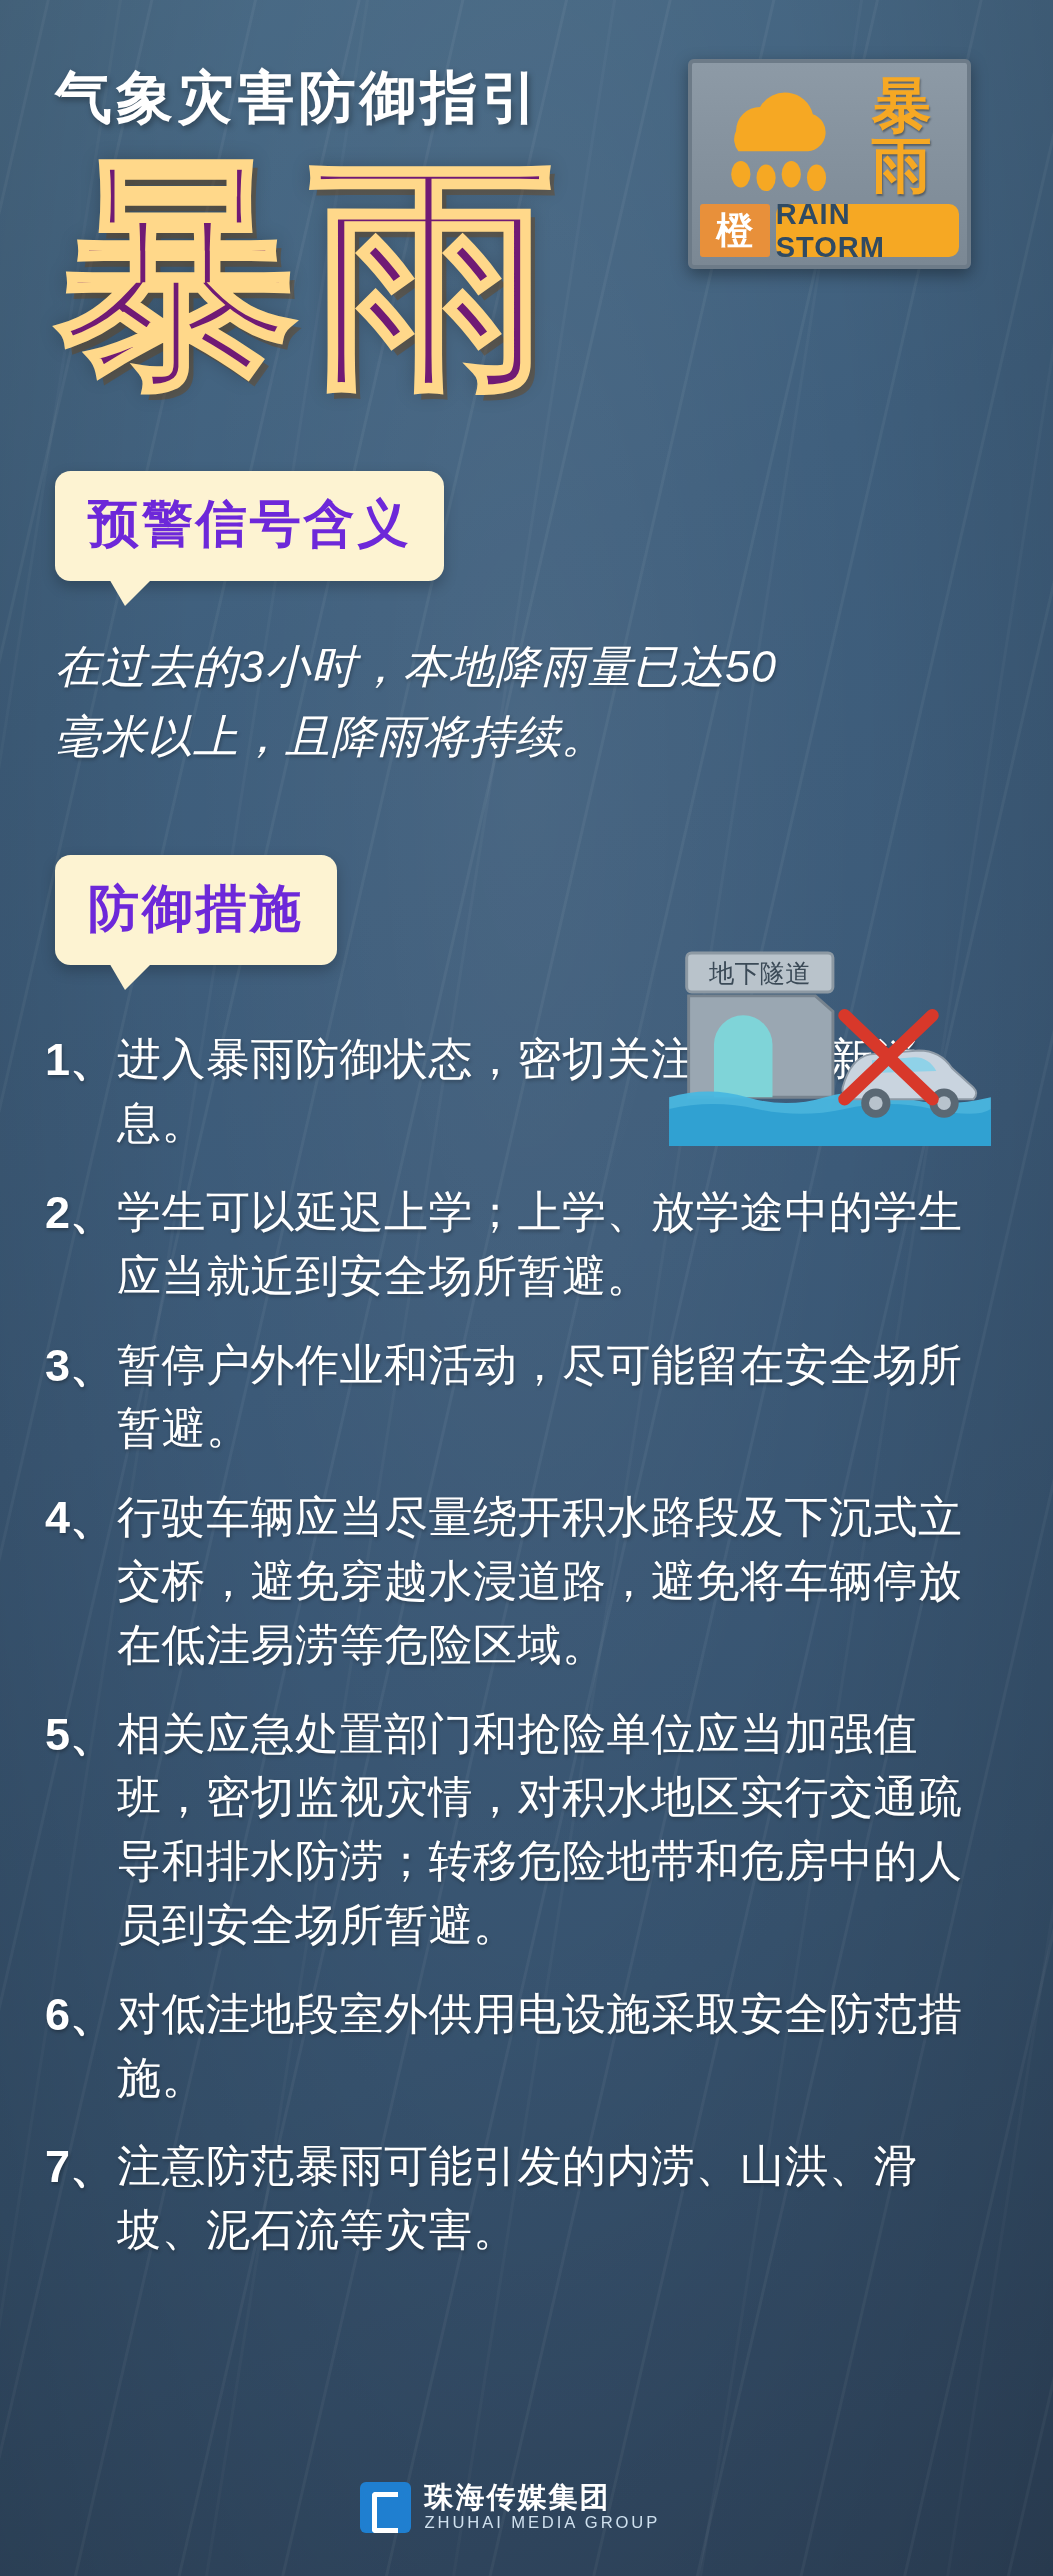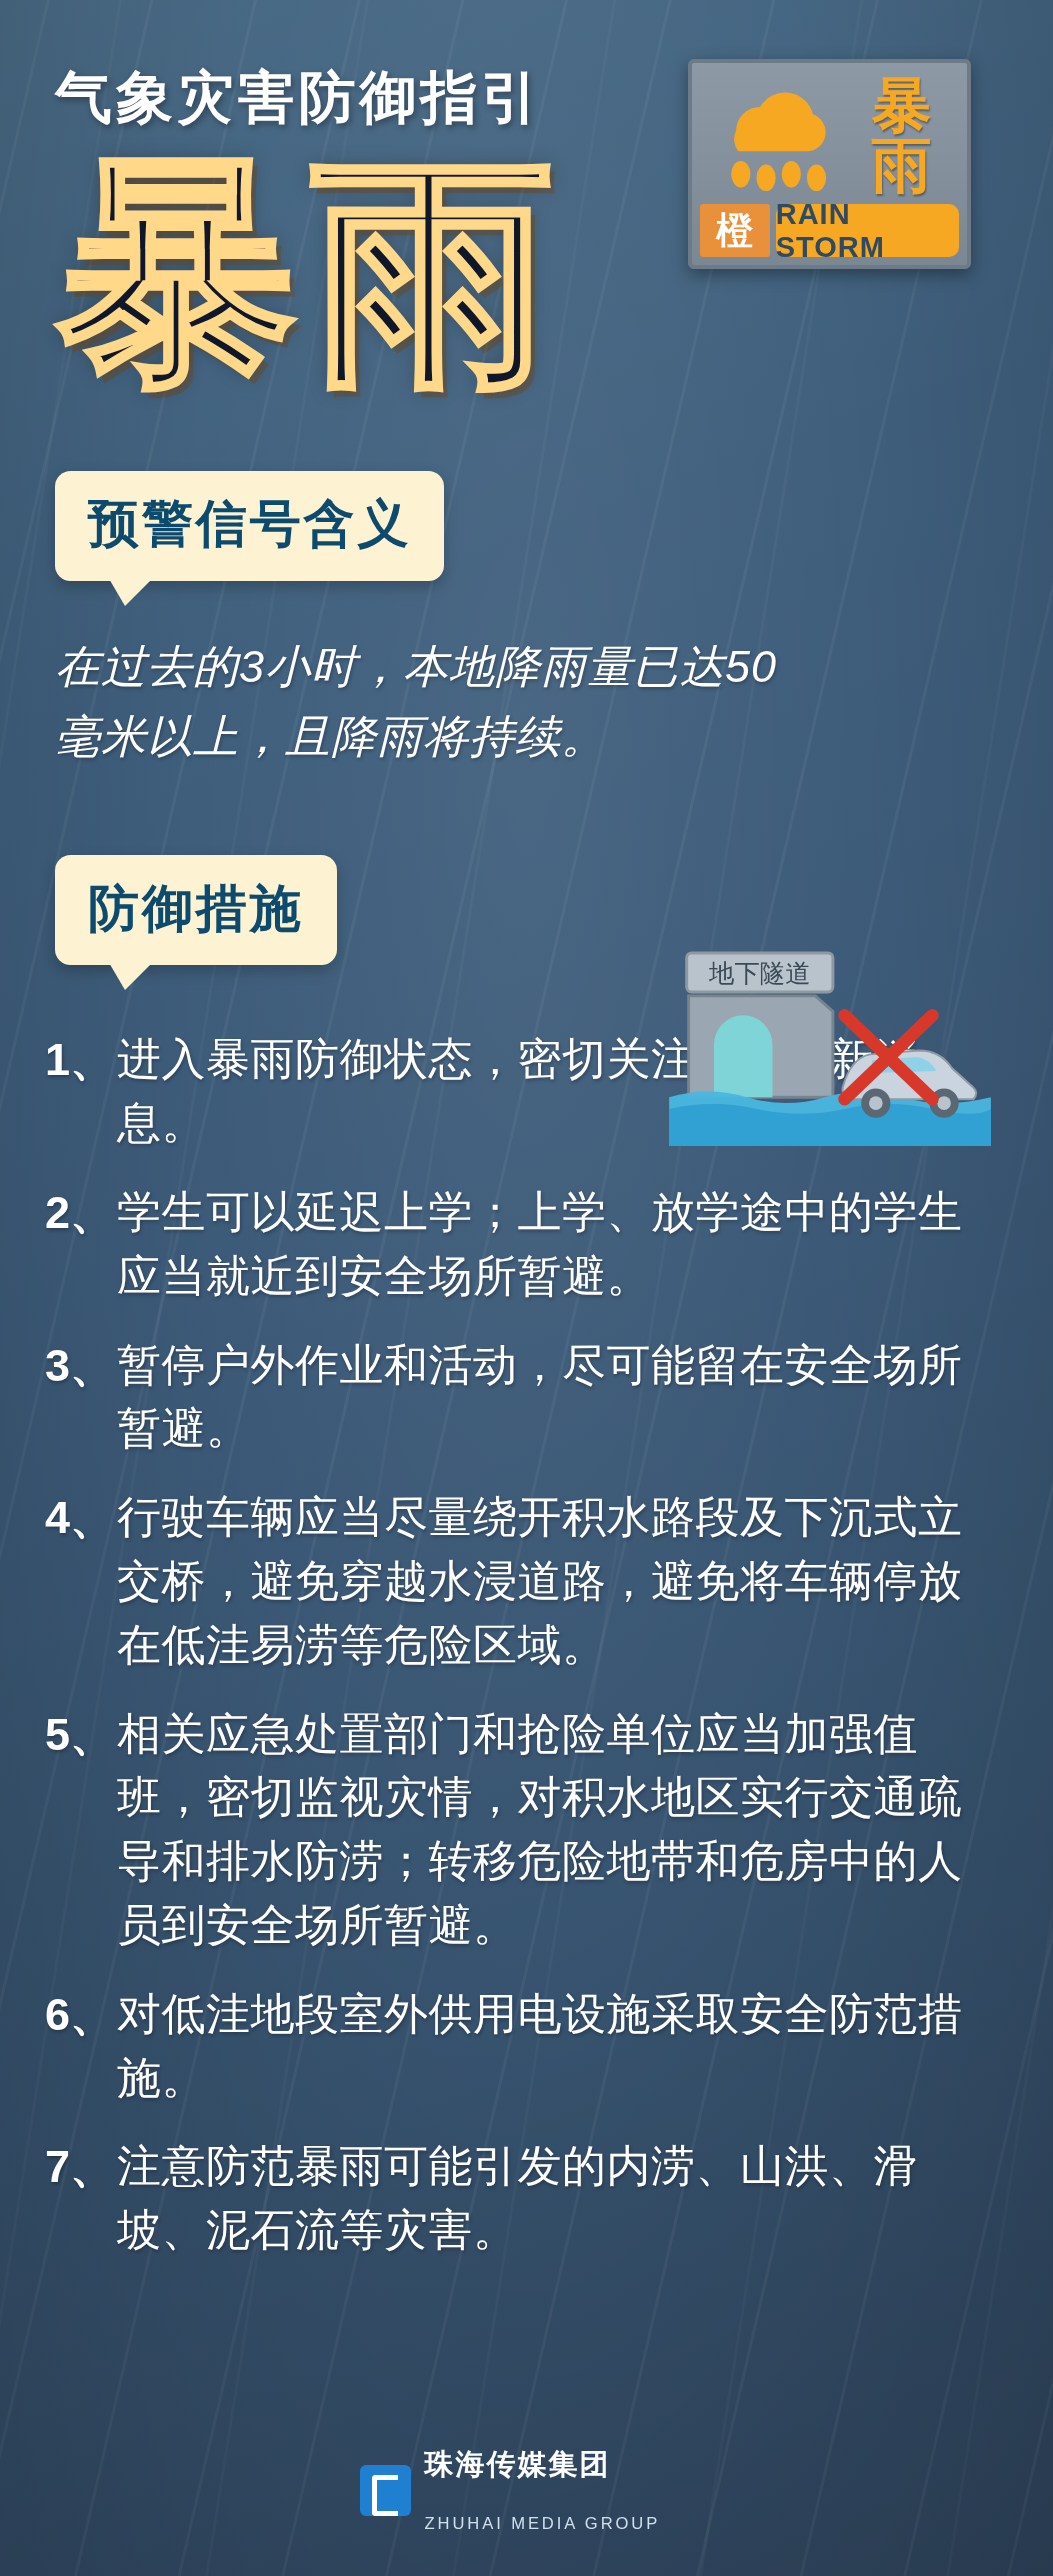--- a/index.html
+++ b/index.html
@@ -58,24 +58,23 @@
     font-weight: bold;
     color: #ffffff;
     letter-spacing: 3.9px;
     text-shadow: 2px 2.9px 5.9px rgba(0,0,0,0.35);
   }
   .bigtitle {
     margin-top: 9.8px;
     font-size: 244px;
     line-height: 1.05;
     font-weight: bold;
-    color: #0f172a;
+    color: #701a75;
     letter-spacing: 11.7px;
     text-shadow: 5.9px 6.8px 0px rgba(120,64,0,0.35), 0 0 19.5px rgba(0,0,0,0.25);
-    font-family: Liberation Serif, serif;
     -webkit-text-stroke: 2.9px #ffd88a;
   }
 
   
   .badge {
     position: absolute;
     top: 59px;
     right: 49px;
     width: 283px;
     height: 210px;
@@ -136,21 +135,21 @@
     align-items: center;
     justify-content: center;
     border-radius: 10px;
   }
 
   
   .tag {
     position: relative;
     display: inline-block;
     background: #fdf3d2;
-    color: #0c4a6e;
+    color: #6d28d9;
     font-size: 51px;
     font-weight: bold;
     letter-spacing: 2.9px;
     padding: 19.5px 33px 21.5px 33px;
     border-radius: 15.6px;
     box-shadow: 0 5.9px 13.7px rgba(0,0,0,0.22);
   }
   .tag::after {
     content: "";
     position: absolute;
@@ -233,21 +232,21 @@
   }
   .logo-mark::before {
     content: "";
     position: absolute;
     left: 11.7px; top: 9.8px;
     width: 21.5px; height: 31px;
     border: 5.9px solid #ffffff;
     border-right: none;
     border-radius: 3.9px 0 0 3.9px;
   }
-  .logo-text { display: flex; flex-direction: column; line-height: 1.1; gap: 34px; }
+  .logo-text { display: flex; flex-direction: column; line-height: 1.1; }
   .logo-cn { color: #ffffff; font-size: 29px; font-weight: bold; letter-spacing: 2px; }
   .logo-en { color: #cfe0ee; font-size: 16.6px; letter-spacing: 2.9px; }
 </style>
 </head>
 <body>
 
 <div class="rain"></div>
 <div class="vignette"></div>
 
 <div class="page">

